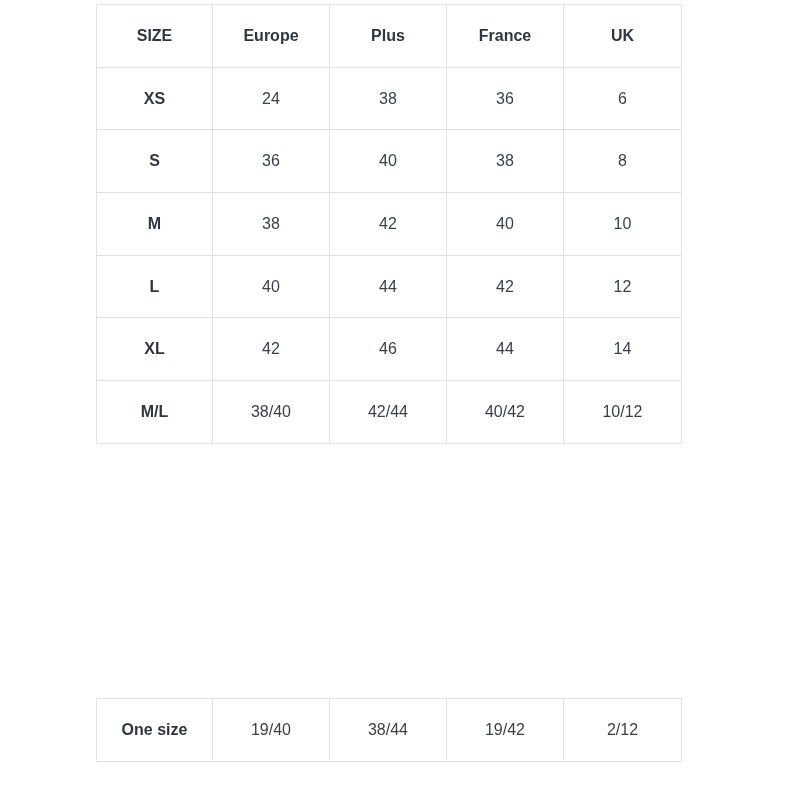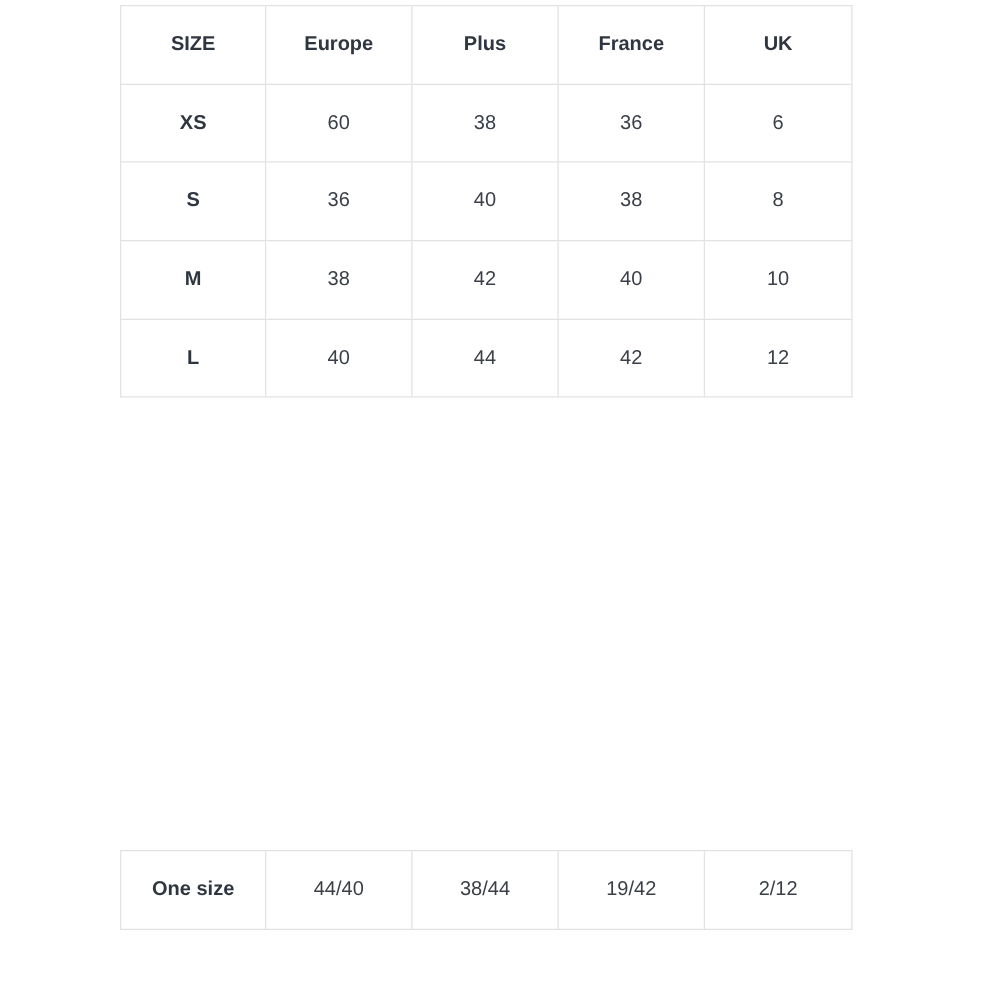--- a/index.html
+++ b/index.html
@@ -19,21 +19,21 @@
     width: 800px;
     height: 800px;
     box-sizing: border-box;
   }
   .table-wrap {
     position: absolute;
     left: 96px;
     width: 585px;
   }
   #main-table-wrap { top: 4px; }
-  #extra-table-wrap { top: 680px; }
+  #extra-table-wrap { top: 698px; }
 
   table.size-table {
     border-collapse: collapse;
     width: 100%;
     table-layout: fixed;
   }
   table.size-table td,
   table.size-table th {
     border: 1px solid #e2e2e2;
     text-align: center;
@@ -81,21 +81,21 @@
           <th>SIZE</th>
           <th>Europe</th>
           <th>Plus</th>
           <th>France</th>
           <th>UK</th>
         </tr>
       </thead>
       <tbody>
         <tr>
           <td class="rowlabel">XS</td>
-          <td>60</td>
+          <td>24</td>
           <td>38</td>
           <td>36</td>
           <td>6</td>
         </tr>
         <tr>
           <td class="rowlabel">S</td>
           <td>36</td>
           <td>40</td>
           <td>38</td>
           <td>8</td>
@@ -107,37 +107,51 @@
           <td>40</td>
           <td>10</td>
         </tr>
         <tr>
           <td class="rowlabel">L</td>
           <td>40</td>
           <td>44</td>
           <td>42</td>
           <td>12</td>
         </tr>
+        <tr>
+          <td class="rowlabel">XL</td>
+          <td>42</td>
+          <td>46</td>
+          <td>44</td>
+          <td>14</td>
+        </tr>
+        <tr>
+          <td class="rowlabel">M/L</td>
+          <td>38/40</td>
+          <td>42/44</td>
+          <td>40/42</td>
+          <td>10/12</td>
+        </tr>
       </tbody>
     </table>
   </div>
 
   <div class="table-wrap" id="extra-table-wrap">
     <table class="size-table" id="extra-table">
       <colgroup>
         <col class="c1">
           <col class="c2">
           <col class="c3">
           <col class="c4">
           <col class="c5">
       </colgroup>
       <tbody>
         <tr>
           <td class="rowlabel">One size</td>
-          <td>44/40</td>
+          <td>19/40</td>
           <td>38/44</td>
           <td>19/42</td>
           <td>2/12</td>
         </tr>
       </tbody>
     </table>
   </div>
 
 </div>
 

